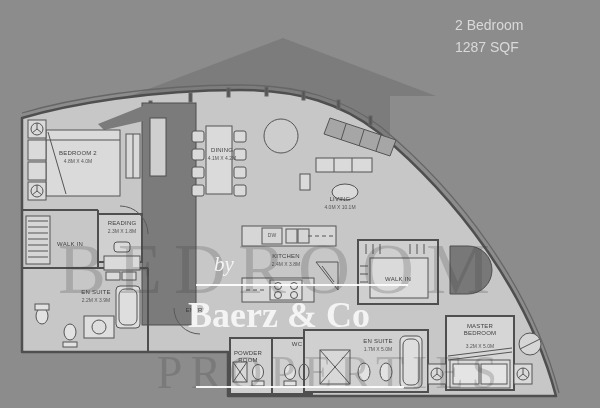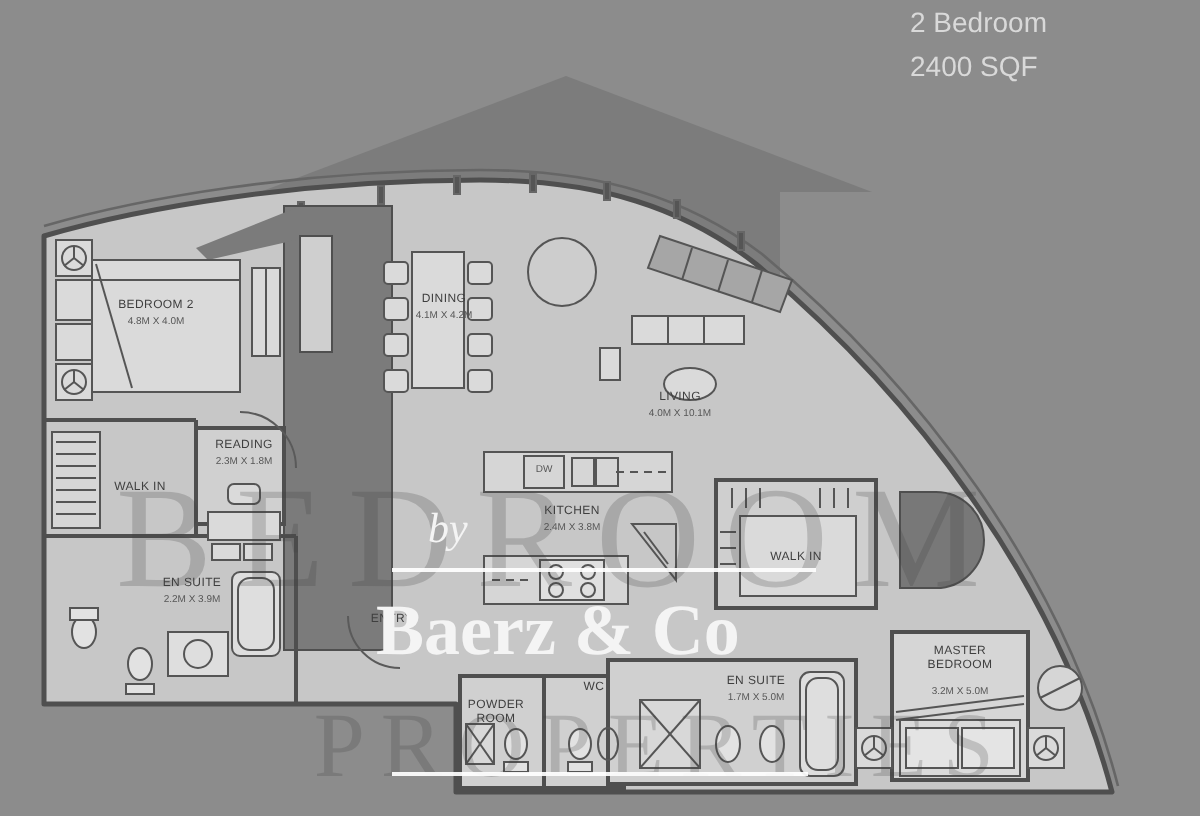--- a/index.html
+++ b/index.html
@@ -6,21 +6,21 @@
   .stage{position:relative;width:600px;height:408px;background:#8c8c8c;overflow:hidden;
          font-family:"Liberation Sans",sans-serif;}
   .plan-svg{position:absolute;left:0;top:0;}
   
   .lbl{position:absolute;transform:translateX(-50%);text-align:center;color:#3f3f3f;
        font-size:6px;line-height:1.15;letter-spacing:.2px;white-space:nowrap;}
   .dim{position:absolute;transform:translateX(-50%);text-align:center;color:#565656;
        font-size:5px;line-height:1.1;white-space:nowrap;}
   .wrap{white-space:normal;}
   
-  .hdr{position:absolute;left:455px;top:0;color:#d9d9d9;font-size:14px;line-height:22px;}
+  .hdr{position:absolute;left:455px;top:14px;color:#d9d9d9;font-size:14px;line-height:22px;}
   
   .wm1{position:absolute;left:55px;top:228px;width:450px;text-align:center;
        font-family:"Liberation Serif",serif;font-size:72px;letter-spacing:12px;
        color:#3e3e3e;opacity:.22;}
   .wm2{position:absolute;left:55px;top:312px;width:450px;text-align:right;
        font-family:"Liberation Serif",serif;font-size:46px;letter-spacing:8px;
        color:#3e3e3e;opacity:.22;margin-top:34px;}
   
   .logo-by{position:absolute;left:214px;top:252px;color:#f4f4f4;
        font-family:"Liberation Serif",serif;font-style:italic;font-size:21px;}
@@ -307,16 +307,16 @@
   <div class="wm1">BEDROOM</div>
   <div class="wm2">PROPERTIES</div>
 
   <div class="logo-by">by</div>
   <div class="logo-rule rule1"></div>
   <div class="logo-brand">Baerz &amp; Co</div>
   <div class="logo-rule rule2"></div>
 
   <div class="hdr">
     <div>2 Bedroom</div>
-    <div>2400 SQF</div>
+    <div>1287 SQF</div>
   </div>
 
 </div>
 
 </body></html>

